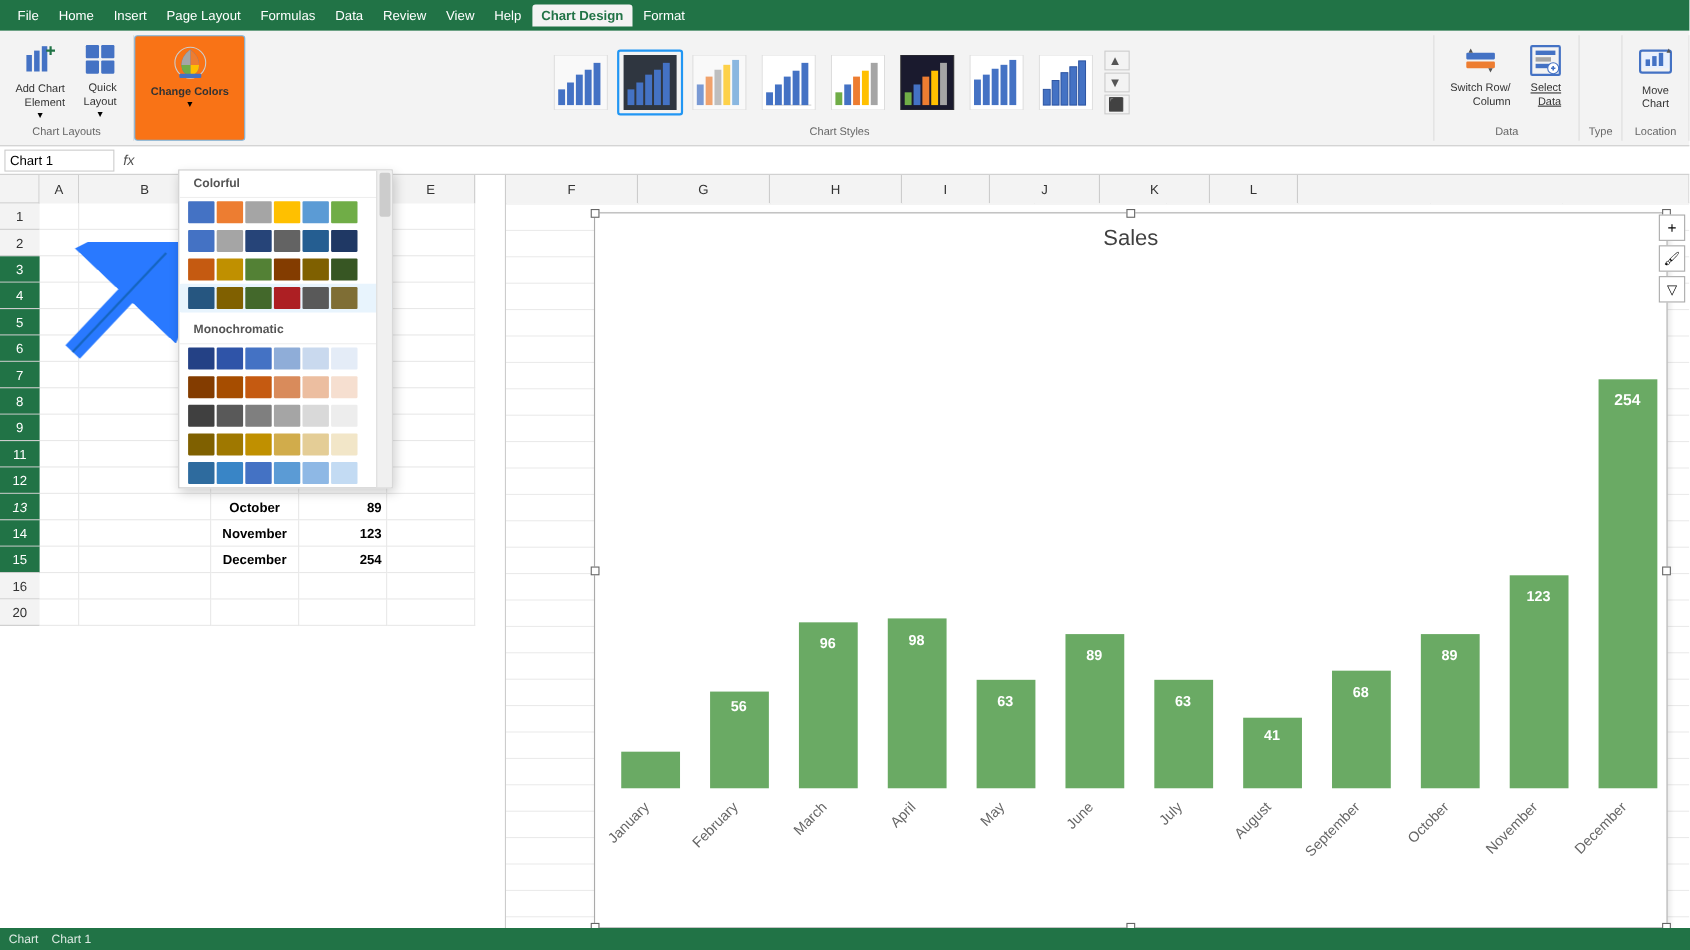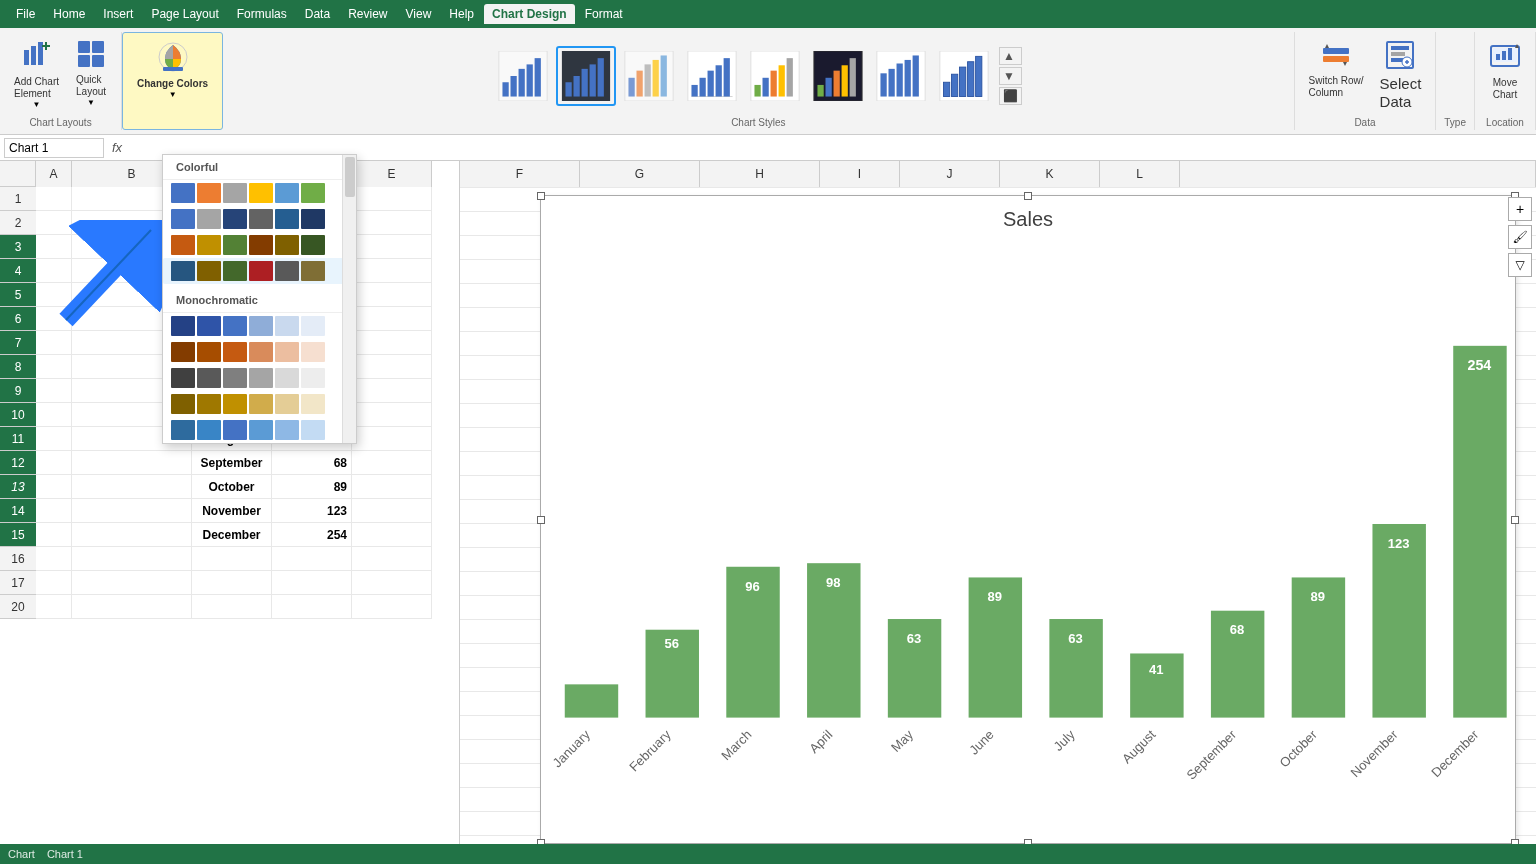--- a/index.html
+++ b/index.html
@@ -9,21 +9,21 @@
     .menu-bar { display: flex; align-items: center; height: 28px; background: #217346; color: #fff; padding: 0 8px; gap: 2px; }
     .menu-bar span { padding: 3px 8px; font-size: 12px; cursor: pointer; border-radius: 2px; }
 
     .ribbon-content { display: flex; align-items: stretch; background: #f3f3f3; padding: 4px 0; min-height: 90px; border-bottom: 1px solid #ccc; position: relative; }
     .ribbon-group { display: flex; flex-direction: column; align-items: center; padding: 0 8px; border-right: 1px solid #ddd; position: relative; }
     .ribbon-group-inner { display: flex; align-items: flex-start; flex: 1; gap: 4px; padding-top: 4px; }
     .ribbon-group-label { font-size: 10px; color: #666; text-align: center; padding: 2px 0; border-top: none; margin-top: auto; padding-bottom: 2px; }
 
     .ribbon-btn { display: flex; flex-direction: column; align-items: center; justify-content: center; padding: 4px 6px; cursor: pointer; border-radius: 3px; min-width: 44px; }
     .ribbon-btn .icon { font-size: 24px; line-height: 1; }
-    .ribbon-btn .label { font-size: 10px; text-align: left; line-height: 1.2; margin-top: 2px; color: #333; }
+    .ribbon-btn .label { font-size: 10px; text-align: right; line-height: 1.2; margin-top: 2px; color: #333; }
     .ribbon-btn.active-btn { background: #d0e8f7; border: 1px solid #7ab5e0; }
     .style-item { width: 60px; height: 60px; border: 2px solid transparent; cursor: pointer; border-radius: 3px; display: flex; align-items: center; justify-content: center; }
     .style-item.selected { border-color: #2196f3; }
     .style-item svg { width: 50px; height: 50px; }
 
     
     .formula-bar { display: flex; align-items: center; height: 26px; border-bottom: 1px solid #ccc; background: #fff; padding: 0 4px; gap: 4px; }
     .name-box { width: 100px; border: 1px solid #ccc; height: 20px; padding: 0 4px; font-size: 12px; display: flex; align-items: center; }
     .formula-input { flex: 1; border: none; outline: none; font-size: 12px; padding: 0 4px; }
     .header-cell { display: flex; align-items: center; justify-content: center; border-right: 1px solid #ccc; font-size: 12px; color: #333; font-weight: 500; flex-shrink: 0; background: #f3f3f3; }
@@ -91,21 +91,21 @@
             </svg>
           </div>
           <div class="label" style="white-space:pre-line; font-size:10px;">Quick
 Layout</div>
           <div style="font-size:8px;">▼</div>
         </div>
       </div>
       <div class="ribbon-group-label">Chart Layouts</div>
     </div>
 
-    <div class="ribbon-group" style="background:#fef9c3; border: 1px solid #7ab5e0; border-radius:3px;">
+    <div class="ribbon-group" style="background:#f97316; border: 1px solid #7ab5e0; border-radius:3px;">
       <div class="ribbon-group-inner">
         <div class="ribbon-btn active-btn" style="background:transparent; border:none;">
           <div>
             <svg width="32" height="32" viewBox="0 0 32 32">
               <circle cx="16" cy="16" r="14" fill="none" stroke="#ccc" stroke-width="1"></circle>
               <path d="M16 4 Q24 10 24 18 Q24 26 16 28 Q8 26 8 18 Q8 10 16 4Z" fill="#4472c4"></path>
               <path d="M16 4 Q24 10 24 18 L16 18Z" fill="#ed7d31"></path>
               <path d="M16 18 L24 18 Q24 26 16 28Z" fill="#ffc000"></path>
               <path d="M16 18 L16 28 Q8 26 8 18Z" fill="#70ad47"></path>
               <path d="M8 18 Q8 10 16 4 L16 18Z" fill="#a5a5a5"></path>
@@ -230,21 +230,21 @@
             <svg width="30" height="30" viewBox="0 0 30 30">
               <rect x="2" y="2" width="26" height="26" fill="none" stroke="#4472c4" stroke-width="2" rx="1"></rect>
               <rect x="6" y="6" width="18" height="4" fill="#4472c4"></rect>
               <rect x="6" y="12" width="14" height="4" fill="#a5a5a5"></rect>
               <rect x="6" y="18" width="16" height="4" fill="#4472c4"></rect>
               <circle cx="22" cy="22" r="5" fill="#fff" stroke="#4472c4" stroke-width="1"></circle>
               <line x1="20" y1="22" x2="24" y2="22" stroke="#4472c4" stroke-width="1.5"></line>
               <line x1="22" y1="20" x2="22" y2="24" stroke="#4472c4" stroke-width="1.5"></line>
             </svg>
           </div>
-          <div class="label" style="white-space:pre-line; font-size:15px;">Select<br>Data</div>
+          <div class="label" style="white-space:pre-line; font-size:10px;text-decoration:underline;">Select<br>Data</div>
         </div>
       </div>
       <div class="ribbon-group-label">Data</div>
     </div>
 
     <div class="ribbon-group">
       <div class="ribbon-group-label">Type</div>
     </div>
 
     <div class="ribbon-group">
@@ -362,28 +362,20 @@
 
         <div class="grid-row">
           <div class="row-header active" style="width:36px; min-width:36px; height:24px;">9</div>
           <div class="data-cell" style="width:36px; min-width:36px; height:24px;"></div>
           <div class="data-cell" style="width:120px; min-width:120px; height:24px;"></div>
           <div class="data-cell month" style="width:80px; min-width:80px; height:24px;">June</div>
           <div class="data-cell number" style="width:80px; min-width:80px; height:24px;">89</div>
           <div class="data-cell" style="width:80px; min-width:80px; height:24px;"></div>
         </div>
 
-        <div class="grid-row">
-          <div class="row-header active" style="width:36px; min-width:36px; height:24px;">10</div>
-          <div class="data-cell" style="width:36px; min-width:36px; height:24px;"></div>
-          <div class="data-cell" style="width:120px; min-width:120px; height:24px;"></div>
-          <div class="data-cell month" style="width:80px; min-width:80px; height:24px;">July</div>
-          <div class="data-cell number" style="width:80px; min-width:80px; height:24px;">63</div>
-          <div class="data-cell" style="width:80px; min-width:80px; height:24px;"></div>
-        </div>
 
         <div class="grid-row">
           <div class="row-header active" style="width:36px; min-width:36px; height:24px;">11</div>
           <div class="data-cell" style="width:36px; min-width:36px; height:24px;"></div>
           <div class="data-cell" style="width:120px; min-width:120px; height:24px;"></div>
           <div class="data-cell month" style="width:80px; min-width:80px; height:24px;">August</div>
           <div class="data-cell number" style="width:80px; min-width:80px; height:24px;">41</div>
           <div class="data-cell" style="width:80px; min-width:80px; height:24px;"></div>
         </div>
 
@@ -418,28 +410,20 @@
           <div class="row-header active" style="width:36px; min-width:36px; height:24px;">15</div>
           <div class="data-cell" style="width:36px; min-width:36px; height:24px;"></div>
           <div class="data-cell" style="width:120px; min-width:120px; height:24px;"></div>
           <div class="data-cell month" style="width:80px; min-width:80px; height:24px;">December</div>
           <div class="data-cell number" style="width:80px; min-width:80px; height:24px;">254</div>
           <div class="data-cell" style="width:80px; min-width:80px; height:24px;"></div>
         </div>
 
         <div class="grid-row">
           <div class="row-header" style="width:36px; min-width:36px; height:24px;">16</div>
-          <div class="data-cell" style="width:36px; min-width:36px; height:24px;"></div>
-          <div class="data-cell" style="width:120px; min-width:120px; height:24px;"></div>
-          <div class="data-cell" style="width:80px; min-width:80px; height:24px;"></div>
-          <div class="data-cell" style="width:80px; min-width:80px; height:24px;"></div>
-          <div class="data-cell" style="width:80px; min-width:80px; height:24px;"></div>
-        </div>
-        <div class="grid-row">
-          <div class="row-header" style="width:36px; min-width:36px; height:24px;">17</div>
           <div class="data-cell" style="width:36px; min-width:36px; height:24px;"></div>
           <div class="data-cell" style="width:120px; min-width:120px; height:24px;"></div>
           <div class="data-cell" style="width:80px; min-width:80px; height:24px;"></div>
           <div class="data-cell" style="width:80px; min-width:80px; height:24px;"></div>
           <div class="data-cell" style="width:80px; min-width:80px; height:24px;"></div>
         </div>
         <div class="grid-row">
           <div class="row-header" style="width:36px; min-width:36px; height:24px;">20</div>
           <div class="data-cell" style="width:36px; min-width:36px; height:24px;"></div>
           <div class="data-cell" style="width:120px; min-width:120px; height:24px;"></div>

